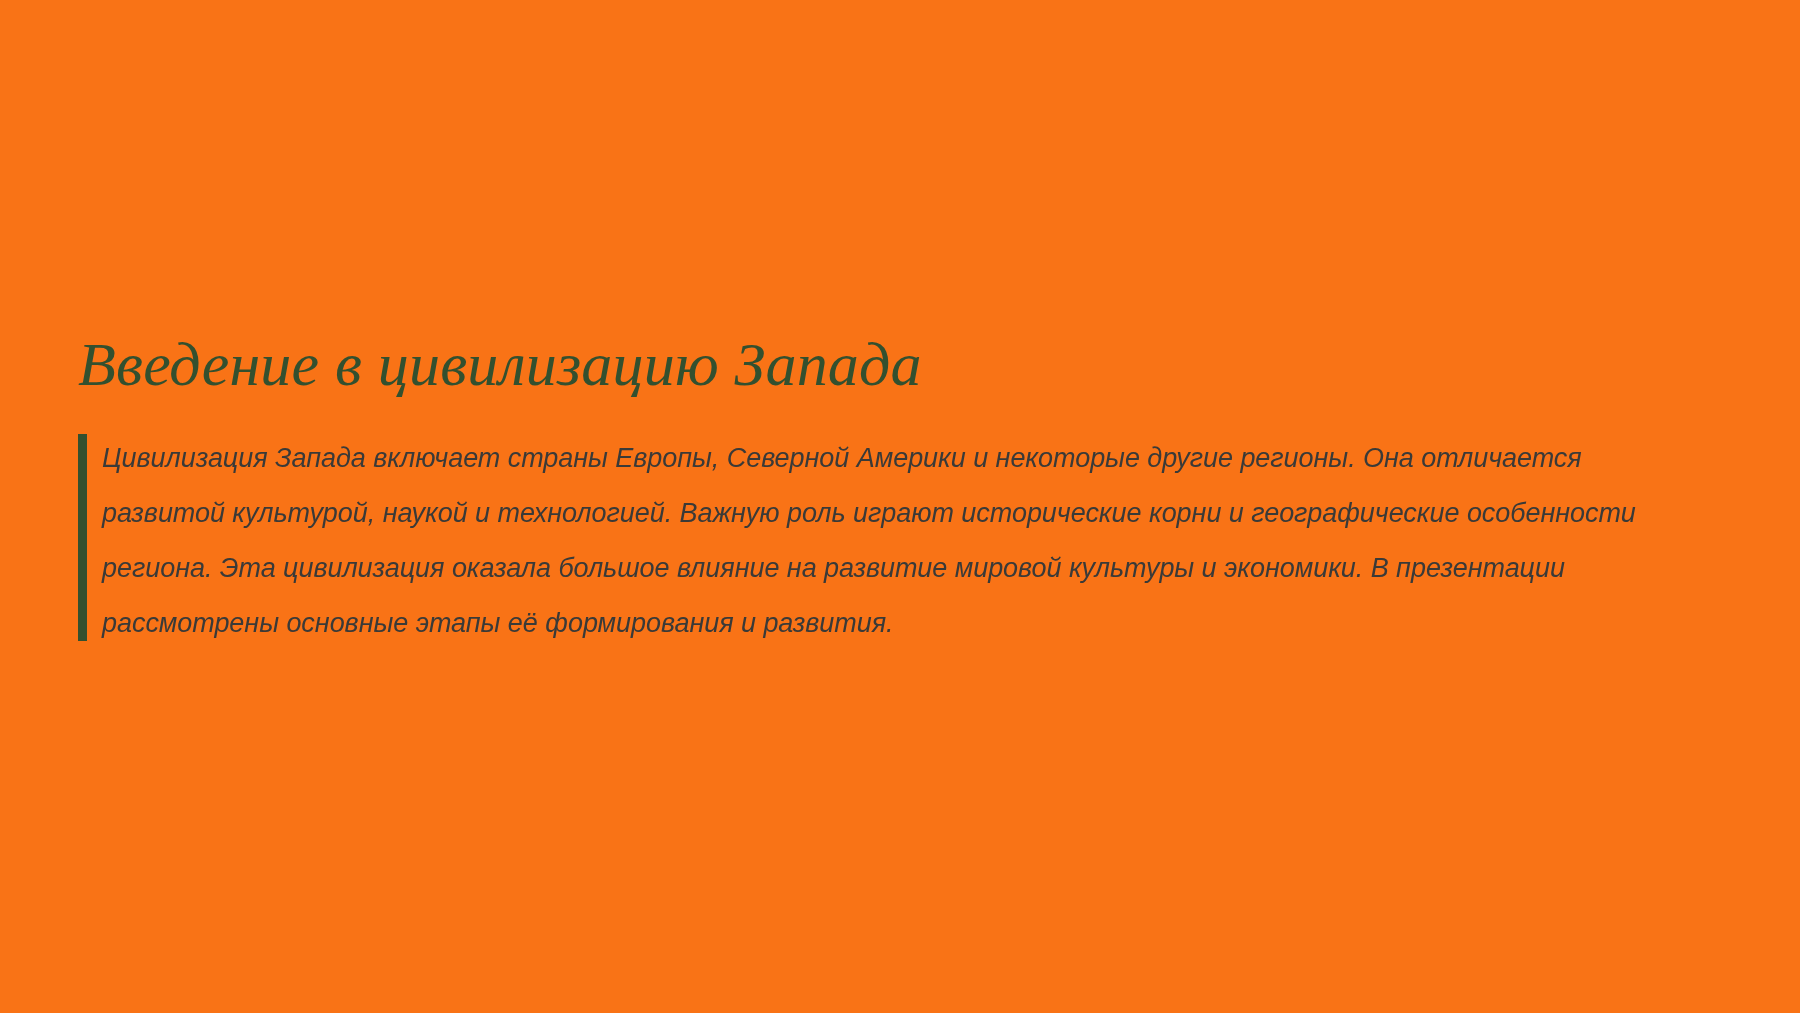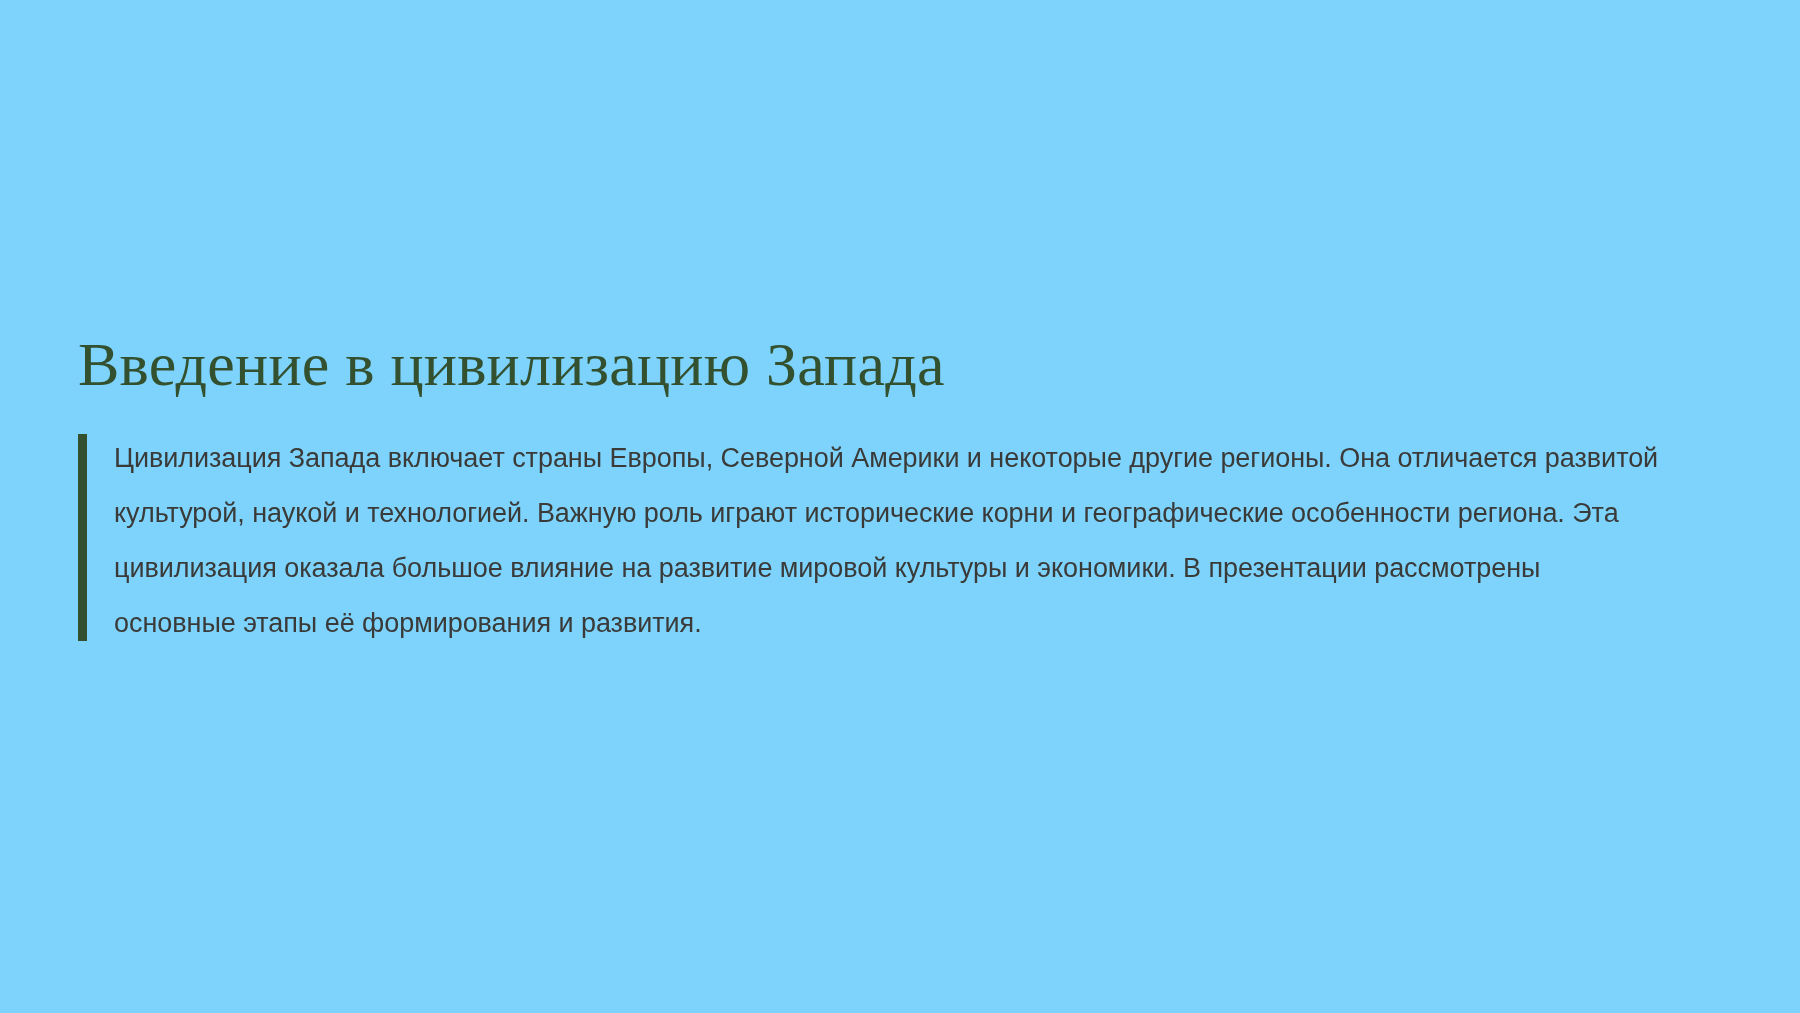--- a/index.html
+++ b/index.html
@@ -13,22 +13,23 @@
     overflow: hidden;
     background: #fdf3e3;
     font-family: "Liberation Sans", sans-serif;
     -webkit-font-smoothing: antialiased;
   }
 
   .slide {
     position: relative;
     width: 1800px;
     height: 1013px;
-    background: #7dd3fc;
+    background: #f97316;
     box-sizing: border-box;
+    font-style: italic;
   }
 
   .slide-body {
     position: absolute;
     left: 78px;
     top: 330px;
     width: 1620px;
   }
 
   .slide-title {
@@ -39,21 +40,21 @@
     font-size: 62px;
     line-height: 1.12;
     letter-spacing: 0.2px;
     color: #33502f;
     white-space: nowrap;
   }
 
   .content-block {
     position: relative;
     margin-top: 32px;
-    padding-left: 36px;
+    padding-left: 24px;
   }
 
   .accent-bar {
     position: absolute;
     left: 0;
     top: 3px;
     width: 9px;
     height: 207px;
     background: #33502f;
   }

